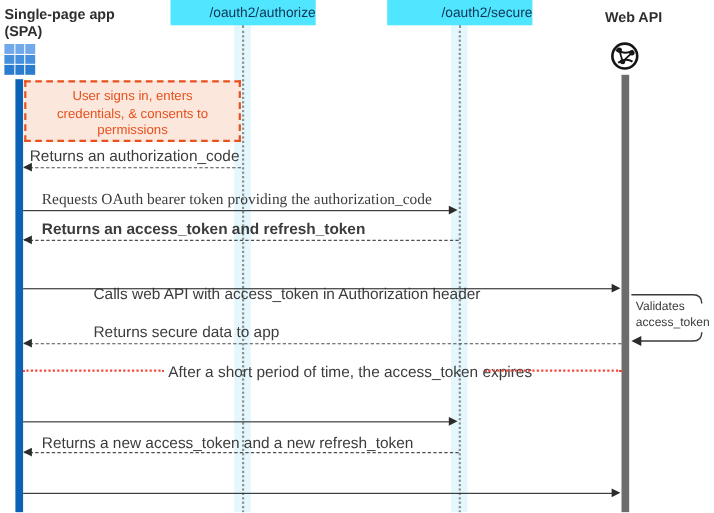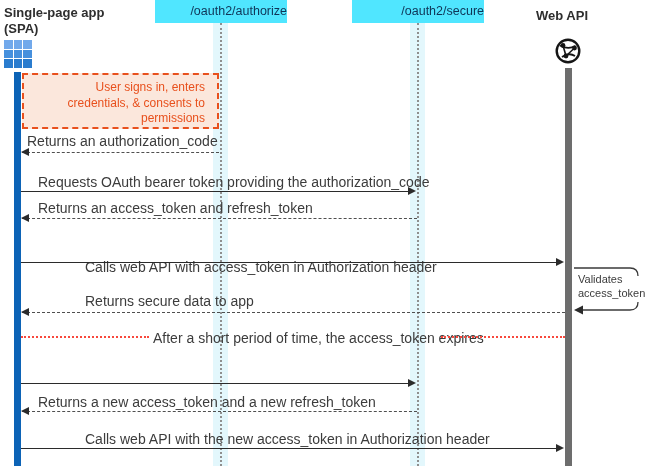--- a/index.html
+++ b/index.html
@@ -24,21 +24,21 @@
   .msg-label{position:absolute;font-size:14px;color:#3C3C3C;white-space:nowrap;}
   .line{position:absolute;height:0;}
   .solid{border-top:1.3px solid #2B2B2B;}
   .dashed{border-top:1.3px dashed #4F4F4F;}
   .head{position:absolute;width:0;height:0;border-top:4.5px solid transparent;border-bottom:4.5px solid transparent;}
   .head-r{border-left:8.5px solid #2B2B2B;}
   .head-l{border-right:8.5px solid #2B2B2B;}
   
   .consent-note{position:absolute;left:22px;top:73px;width:197px;height:56px;box-sizing:border-box;
         background:#FBE7DC;border:2px dashed #E8501D;color:#E8501D;font-size:12px;
-        text-align:right;padding:5px 12px 0;line-height:1.3;}
+        text-align:center;padding:5px 12px 0;line-height:1.3;}
   
   .expiry-seg{position:absolute;height:0;border-top:2px dotted #F8483C;}
   
   .self-note-text{position:absolute;left:578px;top:272px;width:72px;font-size:11px;
                   line-height:1.3;color:#3C3C3C;}
   .self-note-svg{position:absolute;left:572px;top:258px;}
 </style>
 </head>
 <body>
 
@@ -65,45 +65,45 @@
       <div class="sq2"></div>
       <div class="sq2"></div>
     <div class="sq3"></div>
       <div class="sq3"></div>
       <div class="sq3"></div>
   </div>
 
   <div class="endpoint" style="left:155px;">/oauth2/authorize</div>
   <div class="endpoint" style="left:352px;">/oauth2/secure</div>
 
-  <div class="actor-title" style="left:536px;top:8px;width:66px;text-align:left;">Web API</div>
+  <div class="actor-title" style="left:536px;top:8px;width:66px;text-align:right;">Web API</div>
   <div style="position:absolute;left:553px;top:36px;">
     <svg width="30" height="30" viewBox="0 0 30 30">
       <circle cx="15" cy="15" r="11.3" fill="none" stroke="#151515" stroke-width="2.4"></circle>
       <path d="M7,9.5 Q15,14 22.5,10" stroke="#151515" stroke-width="1.8" fill="none"></path>
       <path d="M9,21 Q16,16 22,20" stroke="#151515" stroke-width="1.8" fill="none"></path>
       <line x1="10" y1="9.5" x2="13" y2="20" stroke="#151515" stroke-width="1.6"></line>
       <line x1="21.5" y1="12" x2="13" y2="20" stroke="#151515" stroke-width="1.6"></line>
       <circle cx="10" cy="9.5" r="2.4" fill="#151515"></circle>
       <circle cx="21.5" cy="12" r="2.4" fill="#151515"></circle>
       <circle cx="13" cy="20" r="2.4" fill="#151515"></circle>
     </svg>
   </div>
 
   <div class="consent-note">User signs in, enters credentials, &amp; consents to permissions</div>
 
   <div class="msg-label" style="left:27px;top:133px;">Returns an authorization_code</div>
   <div class="line dashed" style="left:22px;top:152px;width:197px;"></div>
   <div class="head head-l" style="left:21px;top:148px;"></div>
 
-  <div class="msg-label" style="left:38px;top:174px;">Requests OAuth bearer token providing the authorization_code</div>
+  <div class="msg-label" style="left:38px;top:174px;font-family:Liberation Serif, serif;">Requests OAuth bearer token providing the authorization_code</div>
   <div class="line solid" style="left:21px;top:191px;width:388px;"></div>
   <div class="head head-r" style="left:408px;top:187px;"></div>
 
-  <div class="msg-label" style="left:38px;top:200px;">Returns an access_token and refresh_token</div>
+  <div class="msg-label" style="left:38px;top:200px;font-weight:bold;">Returns an access_token and refresh_token</div>
   <div class="line dashed" style="left:22px;top:218px;width:395px;"></div>
   <div class="head head-l" style="left:21px;top:214px;"></div>
 
   <div class="msg-label" style="left:85px;top:259px;">Calls web API with access_token in Authorization header</div>
   <div class="line solid" style="left:21px;top:262px;width:536px;"></div>
   <div class="head head-r" style="left:556px;top:258px;"></div>
 
   <div class="self-note-svg">
     <svg width="74" height="60" viewBox="0 0 74 60">
       <path d="M2,10 H58 Q66,10 66,18" fill="none" stroke="#3B3B3B" stroke-width="1.3"></path>
@@ -121,17 +121,16 @@
   <div class="msg-label" style="left:153px;top:330px;">After a short period of time, the access_token expires</div>
   <div class="expiry-seg" style="left:441px;top:336px;width:124px;"></div>
 
   <div class="line solid" style="left:21px;top:383px;width:388px;"></div>
   <div class="head head-r" style="left:408px;top:379px;"></div>
 
   <div class="msg-label" style="left:38px;top:394px;">Returns a new access_token and a new refresh_token</div>
   <div class="line dashed" style="left:22px;top:411px;width:395px;"></div>
   <div class="head head-l" style="left:21px;top:407px;"></div>
 
-  <div class="msg-label" style="left:85px;top:431px;">Calls web API with the new access_token in Authorization header</div>
   <div class="line solid" style="left:21px;top:448px;width:536px;"></div>
   <div class="head head-r" style="left:556px;top:444px;"></div>
 
 </div>
 
 </body></html>

